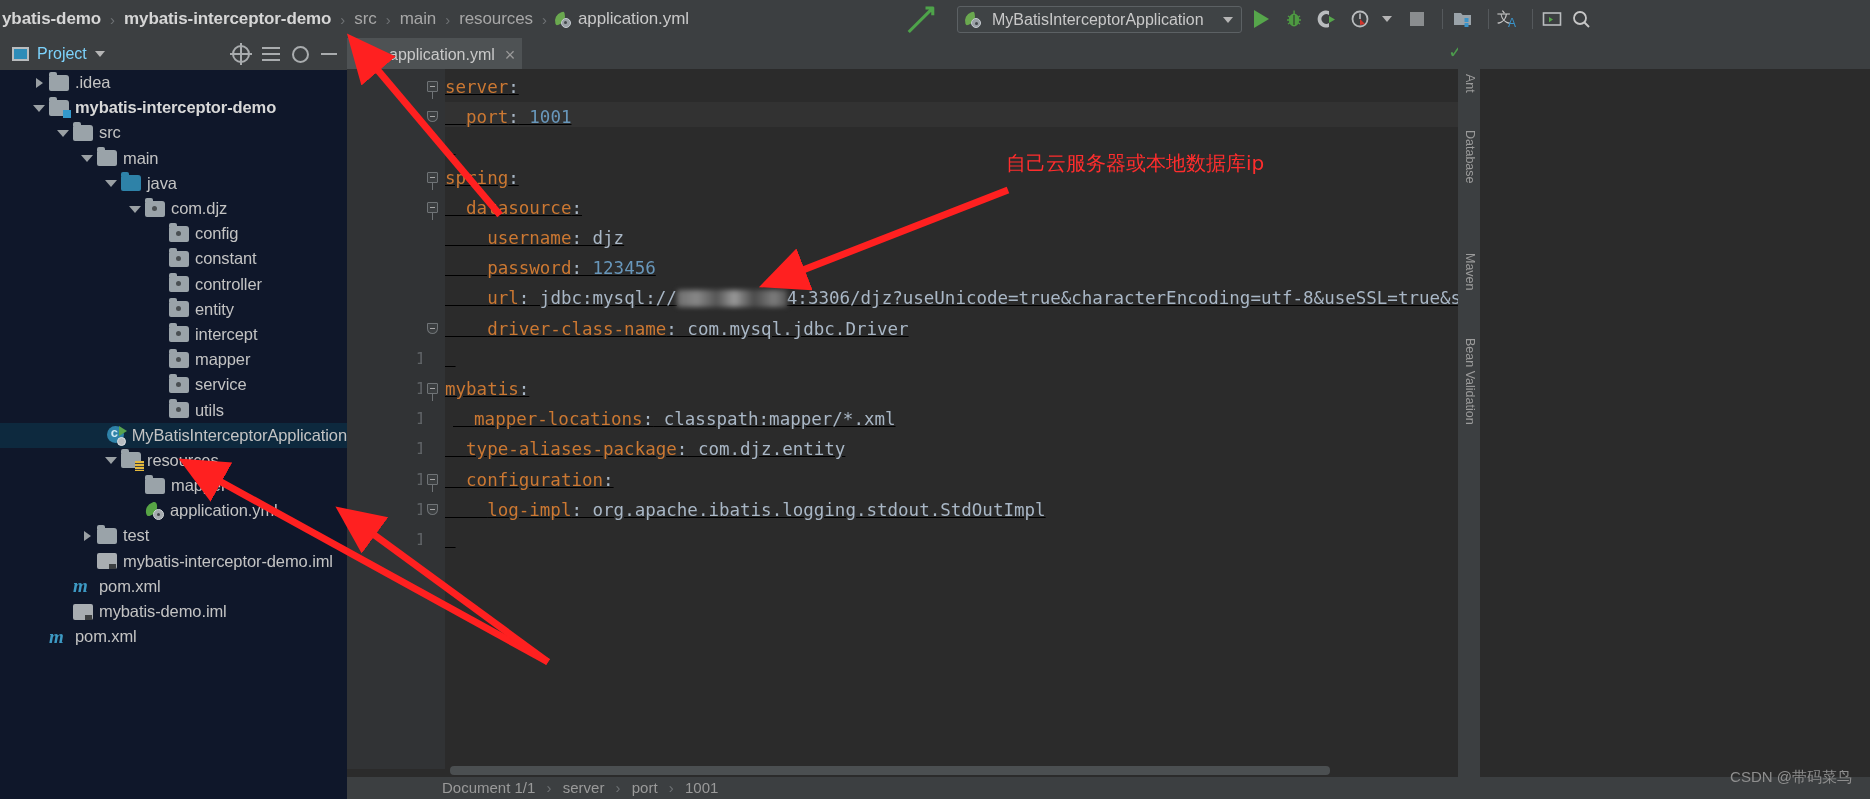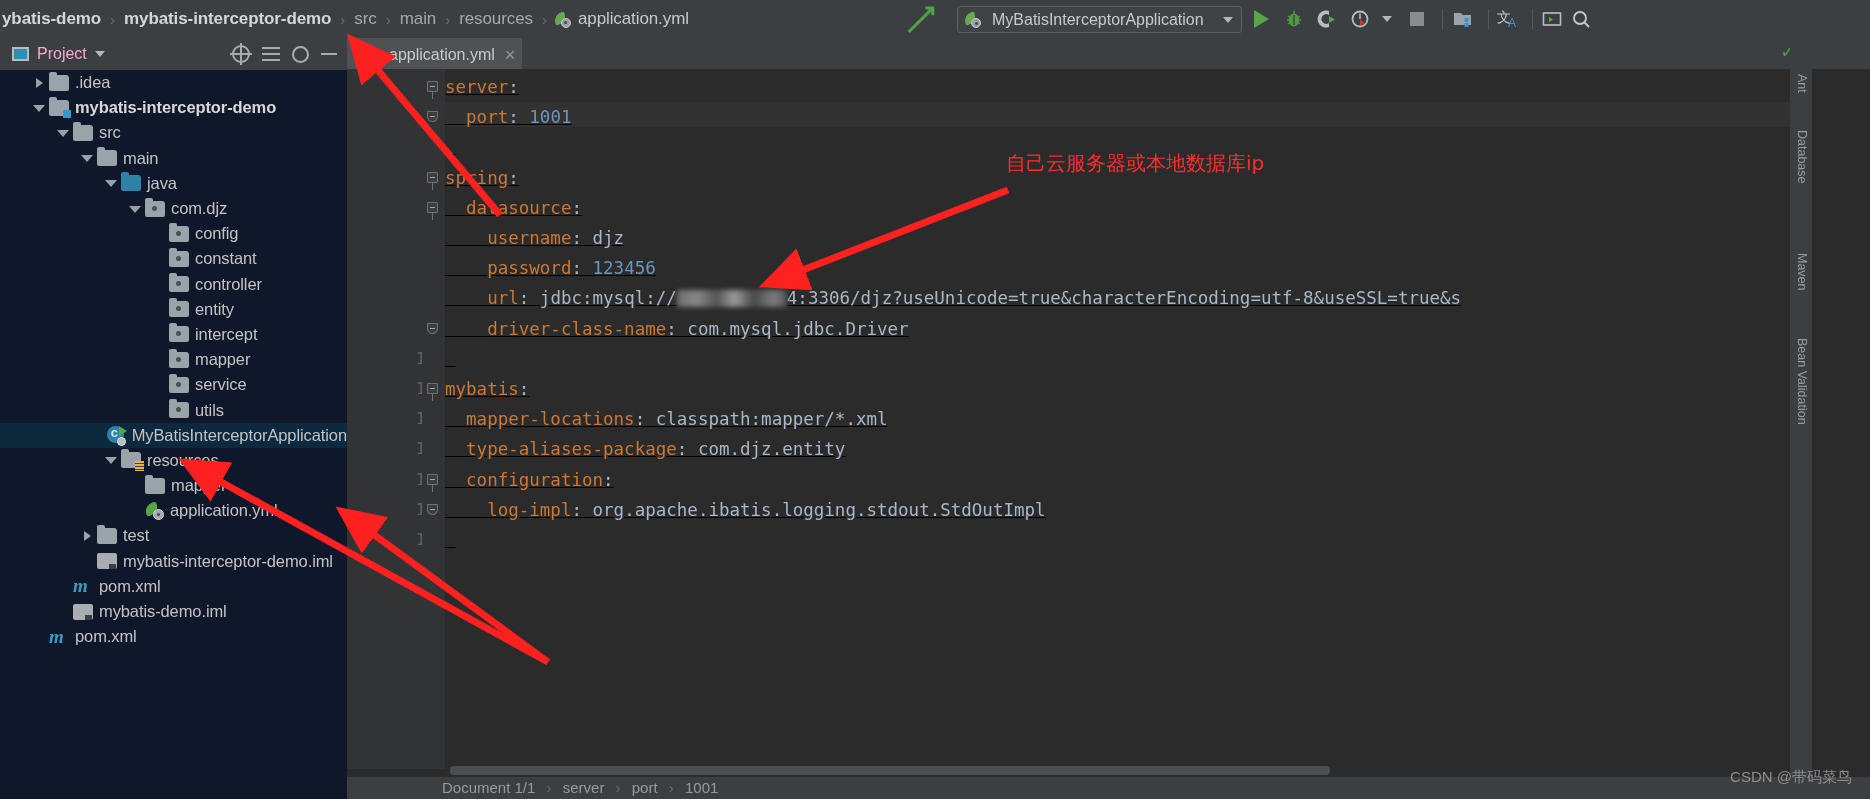--- a/index.html
+++ b/index.html
@@ -2,21 +2,21 @@
 <html><head>
 <meta charset="utf-8">
 <style>
   * { box-sizing: border-box; margin: 0; padding: 0; }
   html, body {
     width: 1870px; height: 799px;
     background: #3c3f41;
     font-family: "Liberation Sans", sans-serif;
     overflow: hidden;
   }
-  #app { position: relative; width: 1812px; height: 799px; }
+  #app { position: relative; width: 1480px; height: 799px; }
 
   
   .topbar {
     position: absolute; left: 0; top: 0; width: 1870px; height: 38px;
     background: #3c3f41; display: flex; align-items: center;
   }
   .crumbs { display: flex; align-items: center; padding-left: 0px; height: 38px; }
   .crumb {
     font-size: 17px; color: #a7a7a7; white-space: nowrap;
     padding: 0 2px; letter-spacing: -0.1px;
@@ -50,21 +50,21 @@
   .tri-run { width:0;height:0;border-top:9px solid transparent;border-bottom:9px solid transparent;border-left:15px solid #56a64b; }
   .stop-sq { width:14px;height:14px;background:#8a8d8f; }
   .grn-arrow-up { color:#4ea34a; font-size:26px; line-height:1; transform: rotate(-45deg); display:inline-block; font-weight:bold;}
 
   
   .proj-head {
     position:absolute; left:0; top:38px; width:347px; height:32px;
     background:#3c3f41; display:flex; align-items:center; padding-left:12px;
   }
   .proj-sq { width:17px; height:14px; border:2px solid #b9bcbe; background:#2e8cb8; margin-right:8px; }
-  .proj-title { font-size:16px; color:#f9a8d4; }
+  .proj-title { font-size:16px; color:#7dd3fc; }
   .proj-caret { margin-left:8px; width:0;height:0;border-left:5px solid transparent;border-right:5px solid transparent;border-top:6px solid #b5b5b5; }
   .proj-icons { margin-left:auto; display:flex; align-items:center; gap:12px; padding-right:10px; }
   .ico-target { width:18px;height:18px;border:2px solid #a9acae;border-radius:50%;position:relative; }
   .ico-target::before,.ico-target::after{content:"";position:absolute;background:#a9acae;}
   .ico-target::before{left:-4px;top:6px;width:22px;height:2px;}
   .ico-target::after{top:-4px;left:6px;height:22px;width:2px;}
   .ico-collapse{width:18px;height:16px;position:relative;}
   .ico-collapse i{position:absolute;left:0;width:18px;height:2px;background:#a9acae;}
   .ico-gear{width:17px;height:17px;border:2.5px solid #a9acae;border-radius:50%;}
   .ico-min{width:16px;height:2px;background:#a9acae;}
@@ -496,21 +496,21 @@
         <div class="cline" style="top: 38.2px; left: 0px;"><span>  </span><span class="k">port</span><span class="punc">:</span><span class="num"> 1001</span></div>
         <div class="cline" style="top: 68.4px; left: 0px;">&nbsp;</div>
         <div class="cline" style="top: 98.6px; left: 0px;"><span></span><span class="k">spring</span><span class="punc">:</span></div>
         <div class="cline" style="top: 128.8px; left: 0px;"><span>  </span><span class="k">datasource</span><span class="punc">:</span></div>
         <div class="cline" style="top: 159px; left: 0px;"><span>    </span><span class="k">username</span><span class="punc">:</span><span class="val"> djz</span></div>
         <div class="cline" style="top: 189.2px; left: 0px;"><span>    </span><span class="k">password</span><span class="punc">:</span><span class="num"> 123456</span></div>
         <div class="cline" style="top: 219.4px; left: 0px;"><span>    </span><span class="k">url</span><span class="punc">:</span><span class="val"> jdbc:mysql://</span><span class="blurred" style="position: relative; display: inline-block; width: 110px; vertical-align: -3px;"></span><span class="val">4:3306/djz?useUnicode=true&amp;characterEncoding=utf-8&amp;useSSL=true&amp;s</span></div>
         <div class="cline" style="top: 249.6px; left: 0px;"><span>    </span><span class="k">driver-class-name</span><span class="punc">:</span><span class="val"> com.mysql.jdbc.Driver</span></div>
         <div class="cline" style="top: 279.8px; left: 0px;">&nbsp;</div>
         <div class="cline" style="top: 310px; left: 0px;"><span></span><span class="k">mybatis</span><span class="punc">:</span></div>
-        <div class="cline" style="top: 340.2px; left: 0px;"><span>  </span><span class="k">mapper-locations</span><span class="punc">:</span><span class="val"> classpath:mapper/*.xml</span></div>
+        <div class="cline" style="top: 340.2px; left: 8px;"><span>  </span><span class="k">mapper-locations</span><span class="punc">:</span><span class="val"> classpath:mapper/*.xml</span></div>
         <div class="cline" style="top: 370.4px; left: 0px;"><span>  </span><span class="k">type-aliases-package</span><span class="punc">:</span><span class="val"> com.djz.entity</span></div>
         <div class="cline" style="top: 400.6px; left: 0px;"><span>  </span><span class="k">configuration</span><span class="punc">:</span></div>
         <div class="cline" style="top: 430.8px; left: 0px;"><span>    </span><span class="k">log-impl</span><span class="punc">:</span><span class="val"> org.apache.ibatis.logging.stdout.StdOutImpl</span></div>
         <div class="cline" style="top: 461px; left: 0px;">&nbsp;</div>
       </div>
   </div>
 
   <span class="insp-tick">✓</span>
 
   <div class="hscroll" style="left:450px; width:880px; bottom:24px;"></div>

